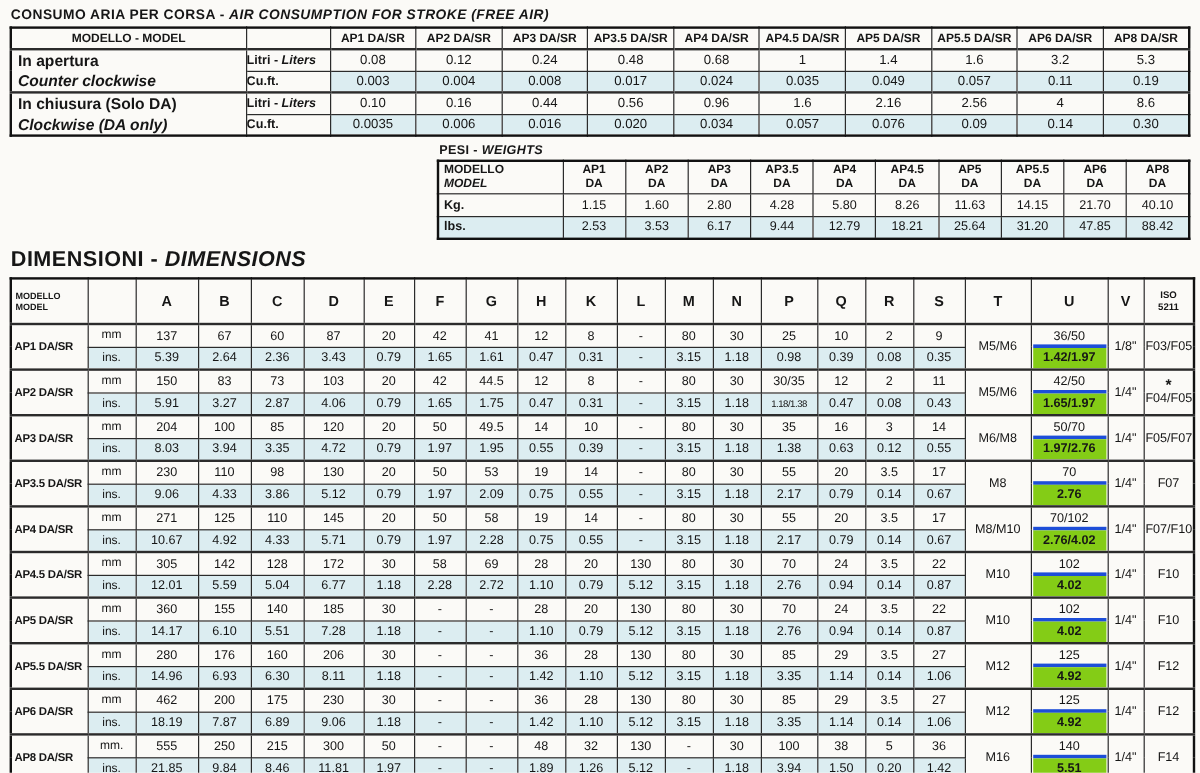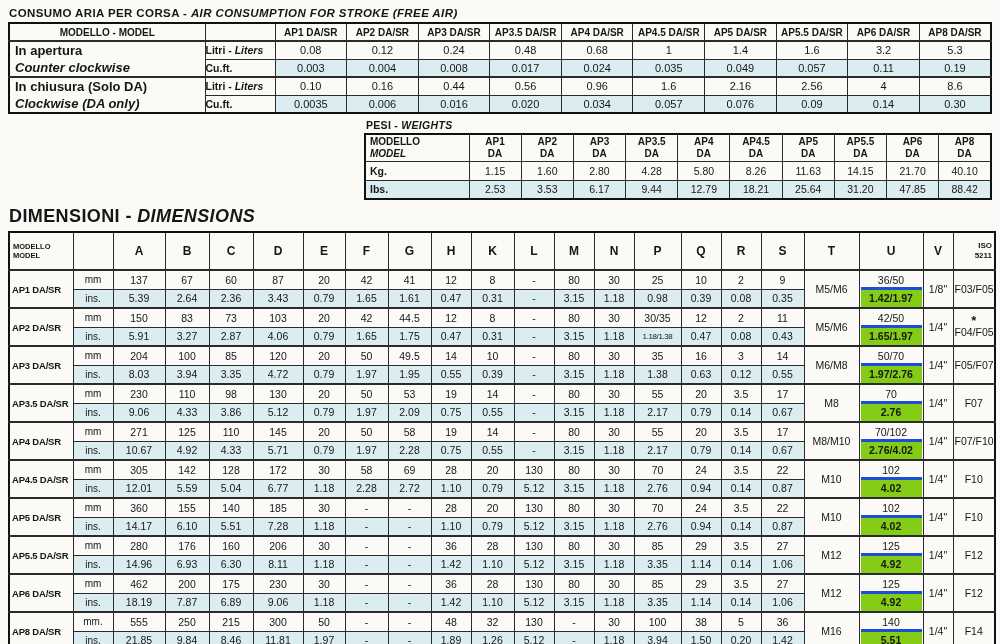--- a/index.html
+++ b/index.html
@@ -69,21 +69,21 @@
   .wtable thead th { height: 27px; font-weight: bold; line-height: 12px; }
   .wtable .wmodel { text-align: left; padding-left: 4px; }
   .wtable tbody td { height: 19px; font-size: 10.5px; }
   .wtable tbody .wlabel { text-align: left; padding-left: 4px; font-weight: bold; }
 
   
   .dtitle { font-size: 18px; margin: 6px 0 4px 1px; }
   .dtable { border: 2px solid #111; }
   .dtable thead th { height: 38px; font-size: 12px; font-weight: bold; }
   .dtable thead .dmodelhead { font-size: 7.5px; line-height: 9px; text-align: left; padding-left: 3px; }
-  .dtable thead .disohead { font-size: 8px; line-height: 10px; text-align: right; }
+  .dtable thead .disohead { font-size: 8px; line-height: 10px; }
   .dtable tbody td { height: 19px; font-size: 10.5px; padding: 0 1px; }
   .dtable .dmodelcell { font-weight: bold; font-size: 9.5px; text-align: left; padding-left: 2px; letter-spacing: -0.2px; }
   .dtable .dunit { font-size: 10px; }
   .dtable tr.grp-start td { border-top-width: 2px; }
   .dtable .sq { font-size: 8px; letter-spacing: -0.4px; }
   .ducell { padding: 0; }
   .ducell .utop { height: 19px; line-height: 19px; border-bottom: 3px solid #1d4ed8; }
   .ducell .ubot { height: 17px; line-height: 17px; background: #84cc16; font-weight: bold; }
   .diso-star { line-height: 9px; font-size: 13px; font-weight: bold; height: 10px; }
 </style>

